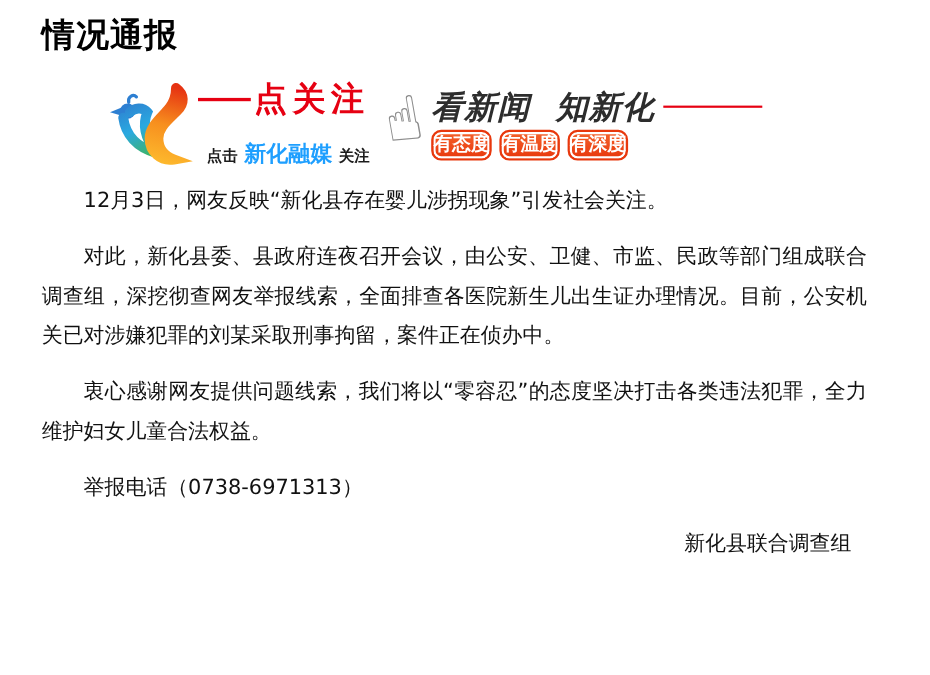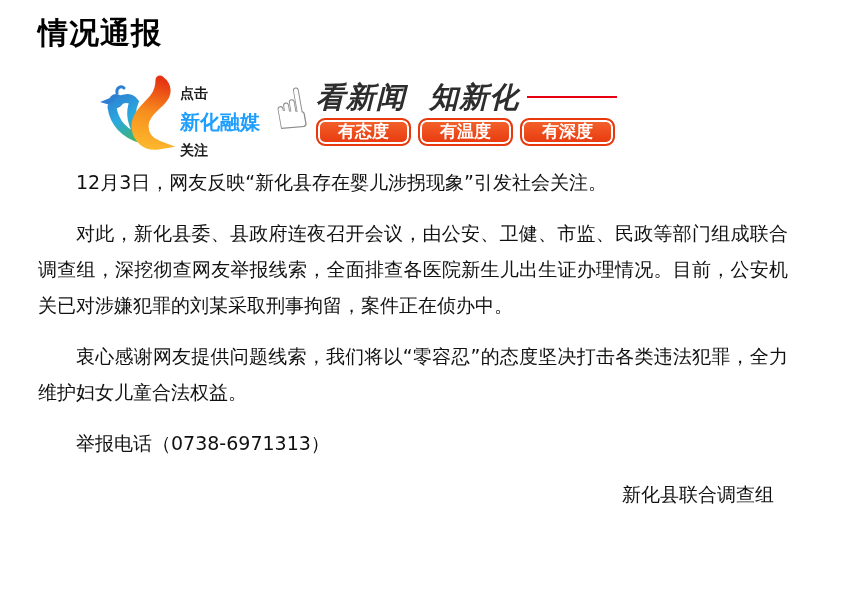--- a/index.html
+++ b/index.html
@@ -22,40 +22,40 @@
   .banner{
     margin:19px 0 0 58px;height:88px;display:flex;align-items:center;cursor:pointer;
   }
   .logo svg{width:92px;height:78px;display:block;}
   .banner-left{display:flex;flex-direction:column;margin-left:-8px;}
   .bl-row1{display:flex;align-items:center;}
   .dash{width:48px;height:3px;background:var(--c-red,#e60012);margin-right:3px;flex:none;}
   .dian{font-size:30px;font-weight:bold;color:var(--c-red,#e60012);
         letter-spacing:5px;white-space:nowrap;line-height:34px;}
   .bl-row2{display:flex;align-items:baseline;justify-content:flex-end;
-           gap:6px;margin-top:18px;white-space:nowrap;flex-direction:column;}
+           gap:6px;margin-top:18px;white-space:nowrap;}
   .bl-row2 .small{font-size:14px;font-weight:bold;color:#1c1c1c;}
   .bl-row2 .blue{font-size:20px;font-weight:bold;color:var(--c-blue,#1e9fff);}
 
   .hand{
     font-family:"DejaVu Sans",sans-serif;font-size:56px;line-height:1;
     color:#8d8d8d;margin:-6px 8px 0 14px;transform:rotate(-10deg);flex:none;
   }
 
   .banner-right{display:flex;flex-direction:column;}
   .br-row1{display:flex;align-items:center;font-style:italic;}
   .kan{
     font-size:29px;font-weight:bold;color:var(--c-headline,#2d2d2d);
     letter-spacing:1px;word-spacing:12px;white-space:nowrap;line-height:32px;
   }
   .redline{width:90px;height:2px;background:var(--c-red,#e60012);margin-left:8px;flex:none;}
   .badges{display:flex;gap:7px;margin-top:5px;}
   .badge{
     font-size:17px;font-weight:bold;color:#fff;line-height:21px;
-    padding:1px 20px 2px;border-radius:9px;white-space:nowrap;
+    padding:1px 0 2px;border-radius:9px;white-space:nowrap;
     background:linear-gradient(180deg,var(--c-badge1,#f4632c),var(--c-badge2,#e8380d));
     border:2px solid var(--c-badge2,#e8380d);
     box-shadow:inset 0 0 0 2px #ffffff;
   }
 
   
   .article{
     width:750px;margin-top:7px;color:var(--c-text,#111);
     font-size:19px;line-height:36px;text-align:justify;
   }
@@ -87,20 +87,24 @@
         </defs>
         <circle cx="20" cy="27" r="7" fill="#2d7fd2"></circle>
         <path d="M14 24 L4 28 L14 31 Z" fill="#2d7fd2"></path>
         <path d="M21 19 C20 14 25 11 28 14" stroke="#2d7fd2" stroke-width="3" fill="none" stroke-linecap="round"></path>
         <path d="M16 33 C18 48 28 60 46 65 C36 52 33 40 38 28 C34 23 26 24 22 28" fill="none" stroke="url(#lgBird)" stroke-width="9" stroke-linecap="round"></path>
         <path d="M64 6 C72 12 72 20 65 27 C56 36 48 42 48 52 C48 62 54 68 62 71 C50 73 40 64 40 52 C40 40 52 32 58 24 C62 19 64 12 64 6" fill="none" stroke="url(#lgFlame)" stroke-width="9" stroke-linecap="round"></path>
       </svg>
     </span>
 
     <div class="banner-left">
+      <div class="bl-row1">
+        <span class="dash"></span>
+        <span class="dian">点关注</span>
+      </div>
       <div class="bl-row2">
         <span class="small">点击</span>
         <span class="blue">新化融媒</span>
         <span class="small">关注</span>
       </div>
     </div>
 
     <span class="hand">☝</span>
 
     <div class="banner-right">

